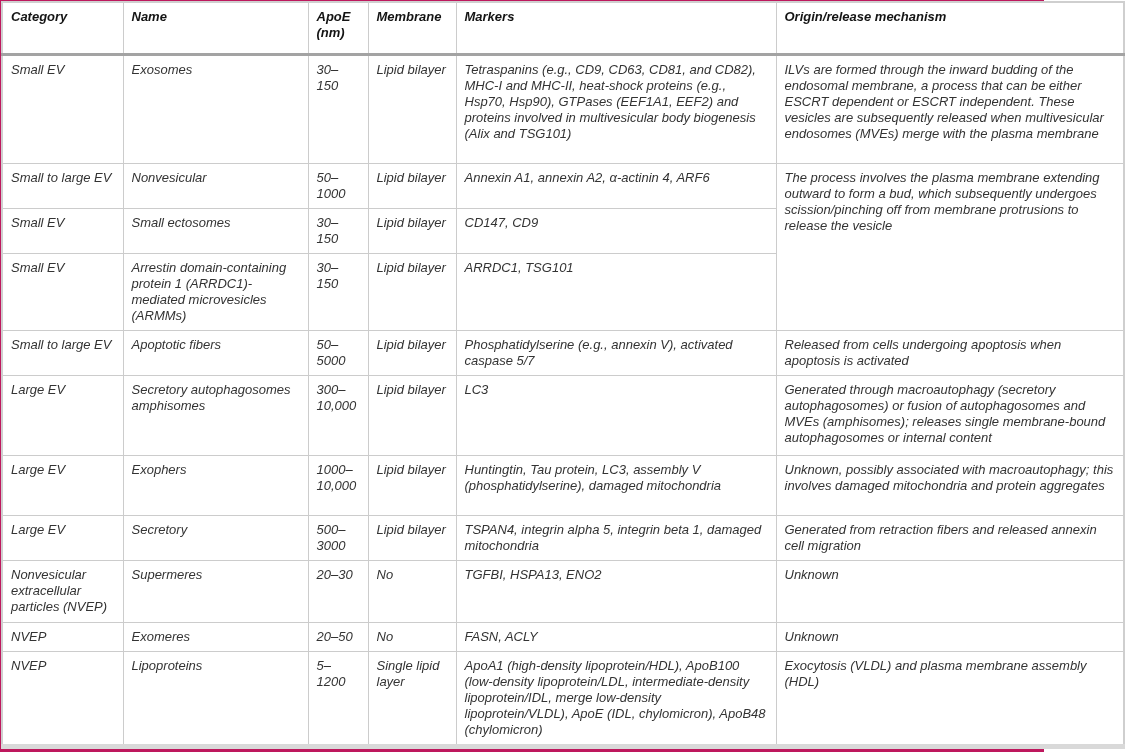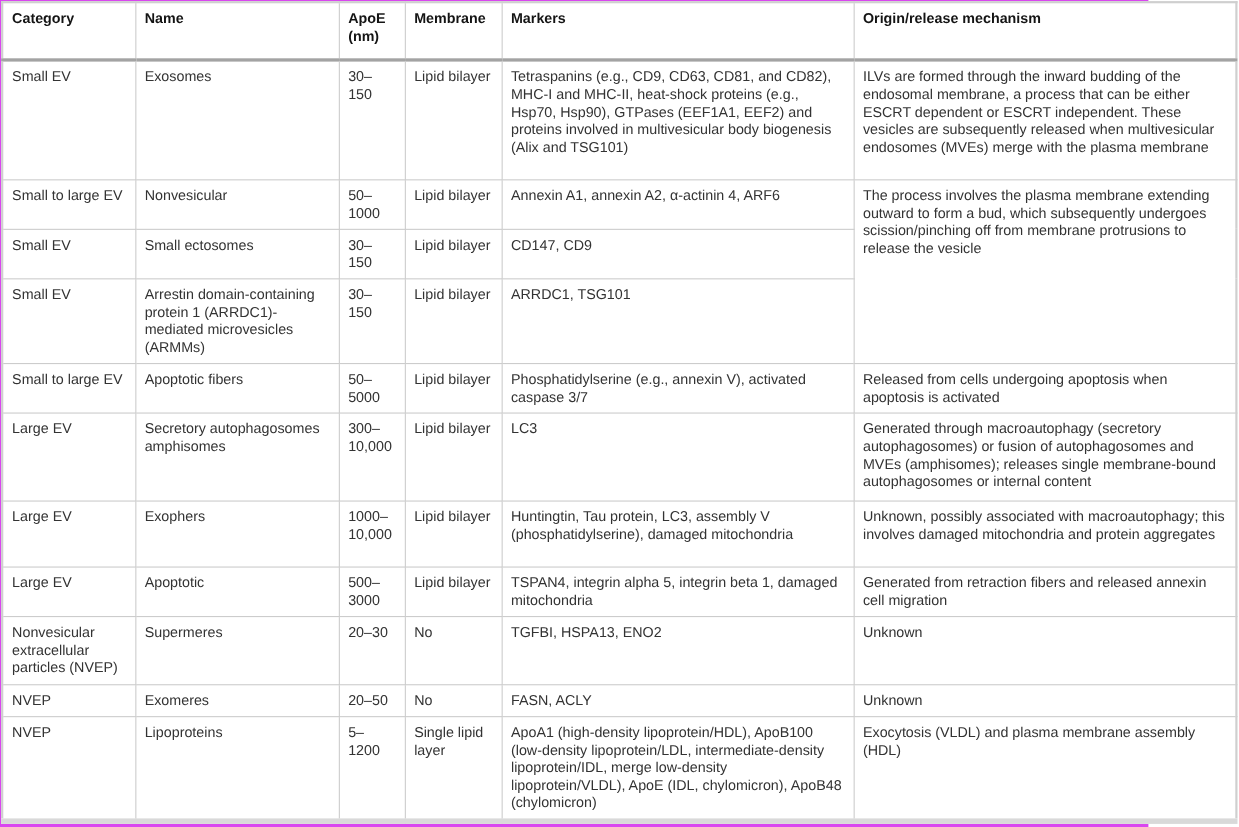--- a/index.html
+++ b/index.html
@@ -6,21 +6,22 @@
     margin: 0;
     padding: 0;
     background: #ffffff;
   }
   .page {
     width: 1044px;
     height: 752px;
     box-sizing: border-box;
     padding: 1px;
     font-family: "Liberation Sans", sans-serif;
-    background: #d946ef;
+    background: #be185d;
+    font-style: italic;
   }
   table.ev-table {
     border-collapse: collapse;
     table-layout: fixed;
     width: 1122px;
     background: #ffffff;
     border-top: 2px solid #cfcfcf;
     border-left: 2px solid #cfcfcf;
     border-right: 2px solid #cfcfcf;
     border-bottom: 5px solid #d9d9d9;
@@ -106,42 +107,42 @@
         <td>Arrestin domain-containing protein 1 (ARRDC1)-mediated microvesicles (ARMMs)</td>
         <td>30–150</td>
         <td>Lipid bilayer</td>
         <td>ARRDC1, TSG101</td>
       </tr>
       <tr class="r5">
         <td>Small to large EV</td>
         <td>Apoptotic fibers</td>
         <td>50–5000</td>
         <td>Lipid bilayer</td>
-        <td>Phosphatidylserine (e.g., annexin V), activated caspase 3/7</td>
+        <td>Phosphatidylserine (e.g., annexin V), activated caspase 5/7</td>
         <td>Released from cells undergoing apoptosis when apoptosis is activated</td>
       </tr>
       <tr class="r6">
         <td>Large EV</td>
         <td>Secretory autophagosomes amphisomes</td>
         <td>300–10,000</td>
         <td>Lipid bilayer</td>
         <td>LC3</td>
         <td>Generated through macroautophagy (secretory autophagosomes) or fusion of autophagosomes and MVEs (amphisomes); releases single membrane-bound autophagosomes or internal content</td>
       </tr>
       <tr class="r7">
         <td>Large EV</td>
         <td>Exophers</td>
         <td>1000–10,000</td>
         <td>Lipid bilayer</td>
         <td>Huntingtin, Tau protein, LC3, assembly V (phosphatidylserine), damaged mitochondria</td>
         <td>Unknown, possibly associated with macroautophagy; this involves damaged mitochondria and protein aggregates</td>
       </tr>
       <tr class="r8">
         <td>Large EV</td>
-        <td>Apoptotic</td>
+        <td>Secretory</td>
         <td>500–3000</td>
         <td>Lipid bilayer</td>
         <td>TSPAN4, integrin alpha 5, integrin beta 1, damaged mitochondria</td>
         <td>Generated from retraction fibers and released annexin cell migration</td>
       </tr>
       <tr class="r9">
         <td>Nonvesicular extracellular particles (NVEP)</td>
         <td>Supermeres</td>
         <td>20–30</td>
         <td>No</td>

